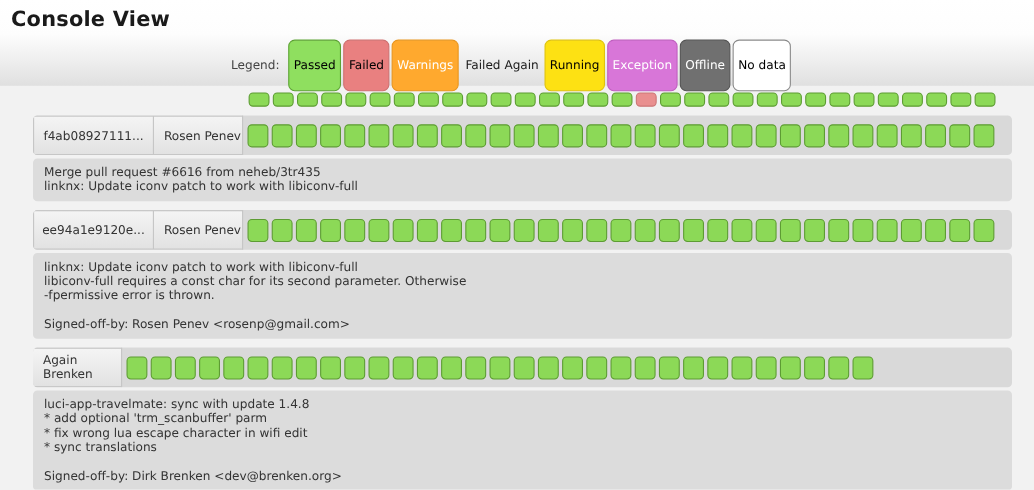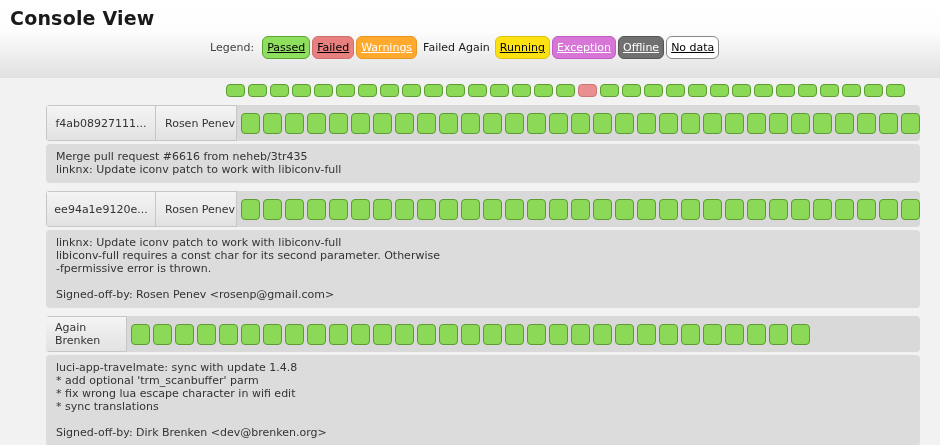--- a/index.html
+++ b/index.html
@@ -22,26 +22,25 @@
     letter-spacing: 0.2px;
   }
   .legend-row {
     display: flex;
     align-items: center;
     margin: 7px 45px 0 210px;
   }
   .legend-label { color: #444; margin-right: 8px; }
   .legend-badge {
     display: inline-block;
-    padding: 4px 4px;
+    padding: 16px 4px;
     border-radius: 6px;
     border: 1px solid transparent;
     margin-right: 2px;
     white-space: nowrap;
-    text-decoration: underline;
   }
   .legend-plain {
     color: #1a1a1a;
     margin: 0 5px 0 4px;
     white-space: nowrap;
   }
   .personalize { margin-left: auto; display: flex; align-items: center; gap: 6px; }
   .personalize input {
     width: 140px; height: 22px;
     border: 1px solid #c9c9c9;
@@ -72,21 +71,21 @@
   .box {
     width: 19px;
     border: 1px solid;
     border-radius: 4px;
     display: inline-block;
     flex: 0 0 auto;
     cursor: pointer;
   }
   .box.small { height: 13px; }
   .box.tall  { height: 21px; }
-  .commits { margin: 0 20px 0 46px; }
+  .commits { margin: 0 20px 0 30px; }
   .commit-header {
     display: flex;
     align-items: stretch;
     height: 36px;
     margin-top: 8px;
     background: #d9d9d9;
     border-radius: 4px;
     overflow: hidden;
   }
   .hash-cell {

